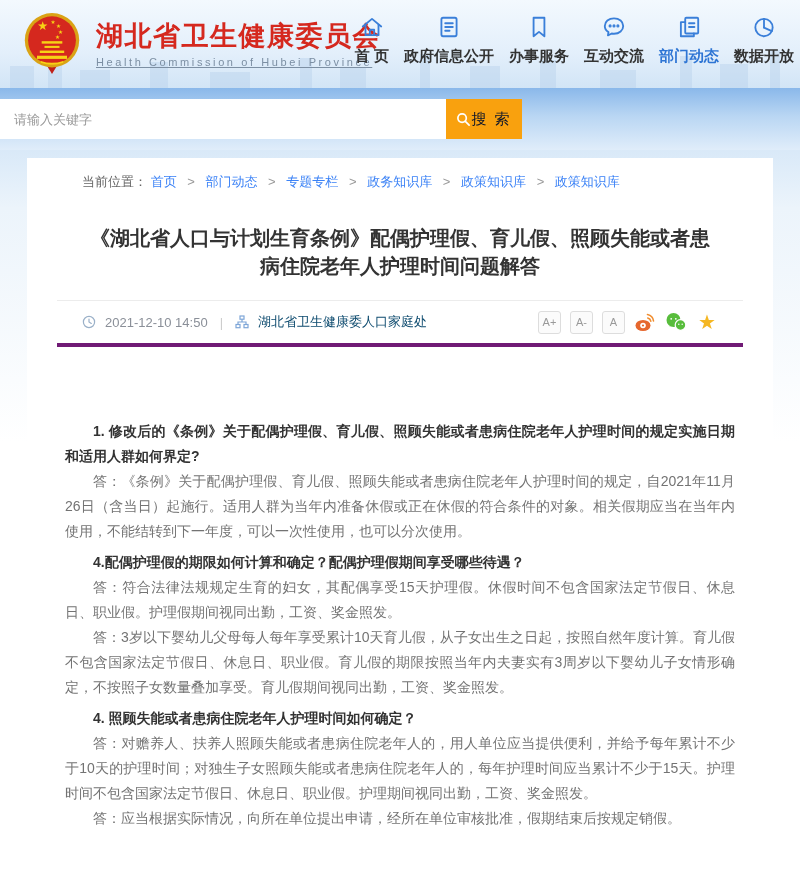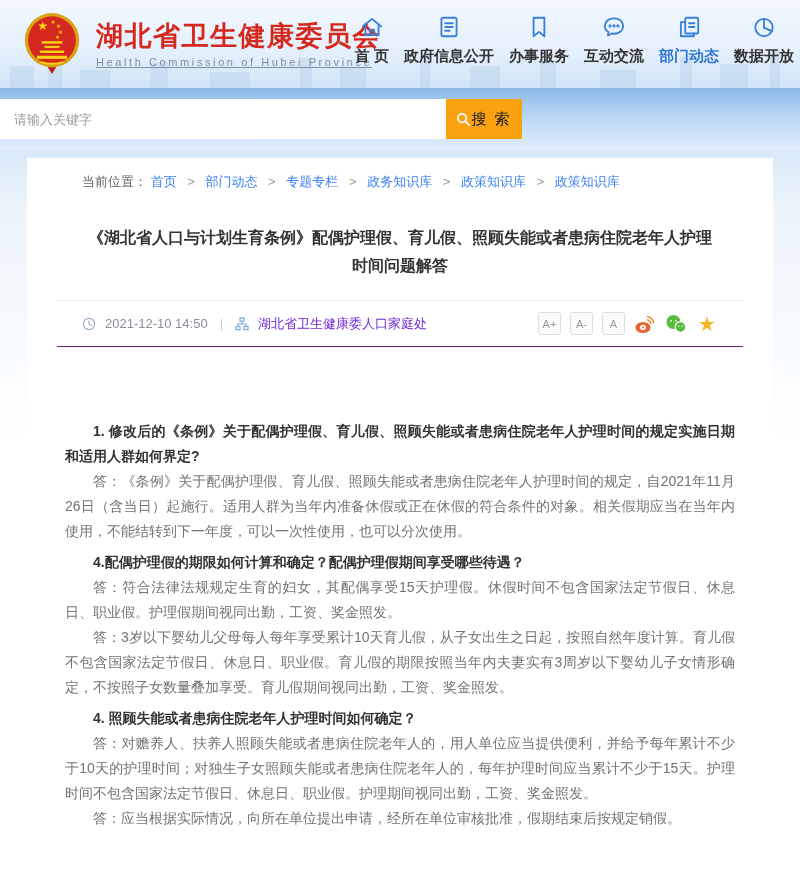--- a/index.html
+++ b/index.html
@@ -31,26 +31,26 @@
   .search-btn svg { width:15px; height:15px; }
 
   
   .main { height:731px; background:linear-gradient(180deg,#d9e9f8 0%,#ecf4fb 8%,#ffffff 40%); padding-top:8px; }
   .card { margin-left:27px; width:746px; min-height:723px; background:#fff; }
 
   .breadcrumb { padding:15px 55px 0 55px; font-size:13px; color:#666; }
   .breadcrumb .crumb { color:#3b82f6; cursor:pointer; }
   .breadcrumb .sep { color:#999; margin:0 7px; }
 
-  .article-title { margin-top:33px; padding:0 58px; text-align:center; font-size:16px; font-weight:bold; color:#333; line-height:28px; }
-
-  .meta-row { margin:20px 30px 0 30px; height:47px; border-top:1px solid #ececec; border-bottom:1px solid #701a75; display:flex; align-items:center; justify-content:space-between; padding:0 25px; }
+  .article-title { margin-top:33px; padding:0 58px; text-align:center; font-size:20px; font-weight:bold; color:#333; line-height:28px; }
+
+  .meta-row { margin:20px 30px 0 30px; height:47px; border-top:1px solid #ececec; border-bottom:4px solid #701a75; display:flex; align-items:center; justify-content:space-between; padding:0 25px; }
   .meta-left { display:flex; align-items:center; gap:9px; font-size:13px; color:#8a8f98; }
   .meta-left .msep { color:#ccc; padding:0 3px; }
-  .meta-source { color:#6d28d9; cursor:pointer; }
+  .meta-source { color:#0c4a6e; cursor:pointer; }
   .meta-right { display:flex; align-items:center; gap:9px; }
   .font-btn { width:23px; height:23px; border:1px solid #ddd; border-radius:3px; background:#fbfbfb; color:#999; font-size:11px; display:flex; align-items:center; justify-content:center; cursor:pointer; }
   .share-icon { width:22px; height:22px; cursor:pointer; display:flex; align-items:center; justify-content:center; }
   .fav-glyph { font-size:20px; color:#f5b723; line-height:22px; }
 
   .body-text { padding:66px 38px 20px 38px; }
   .body-text p { font-size:14px; line-height:25px; color:#737373; text-indent:2em; text-align:justify; }
   .body-text p.q { color:#333; font-weight:bold; margin-top:6px; }
 
   .mini-icon { width:14px; height:14px; color:#9ab0c8; }

